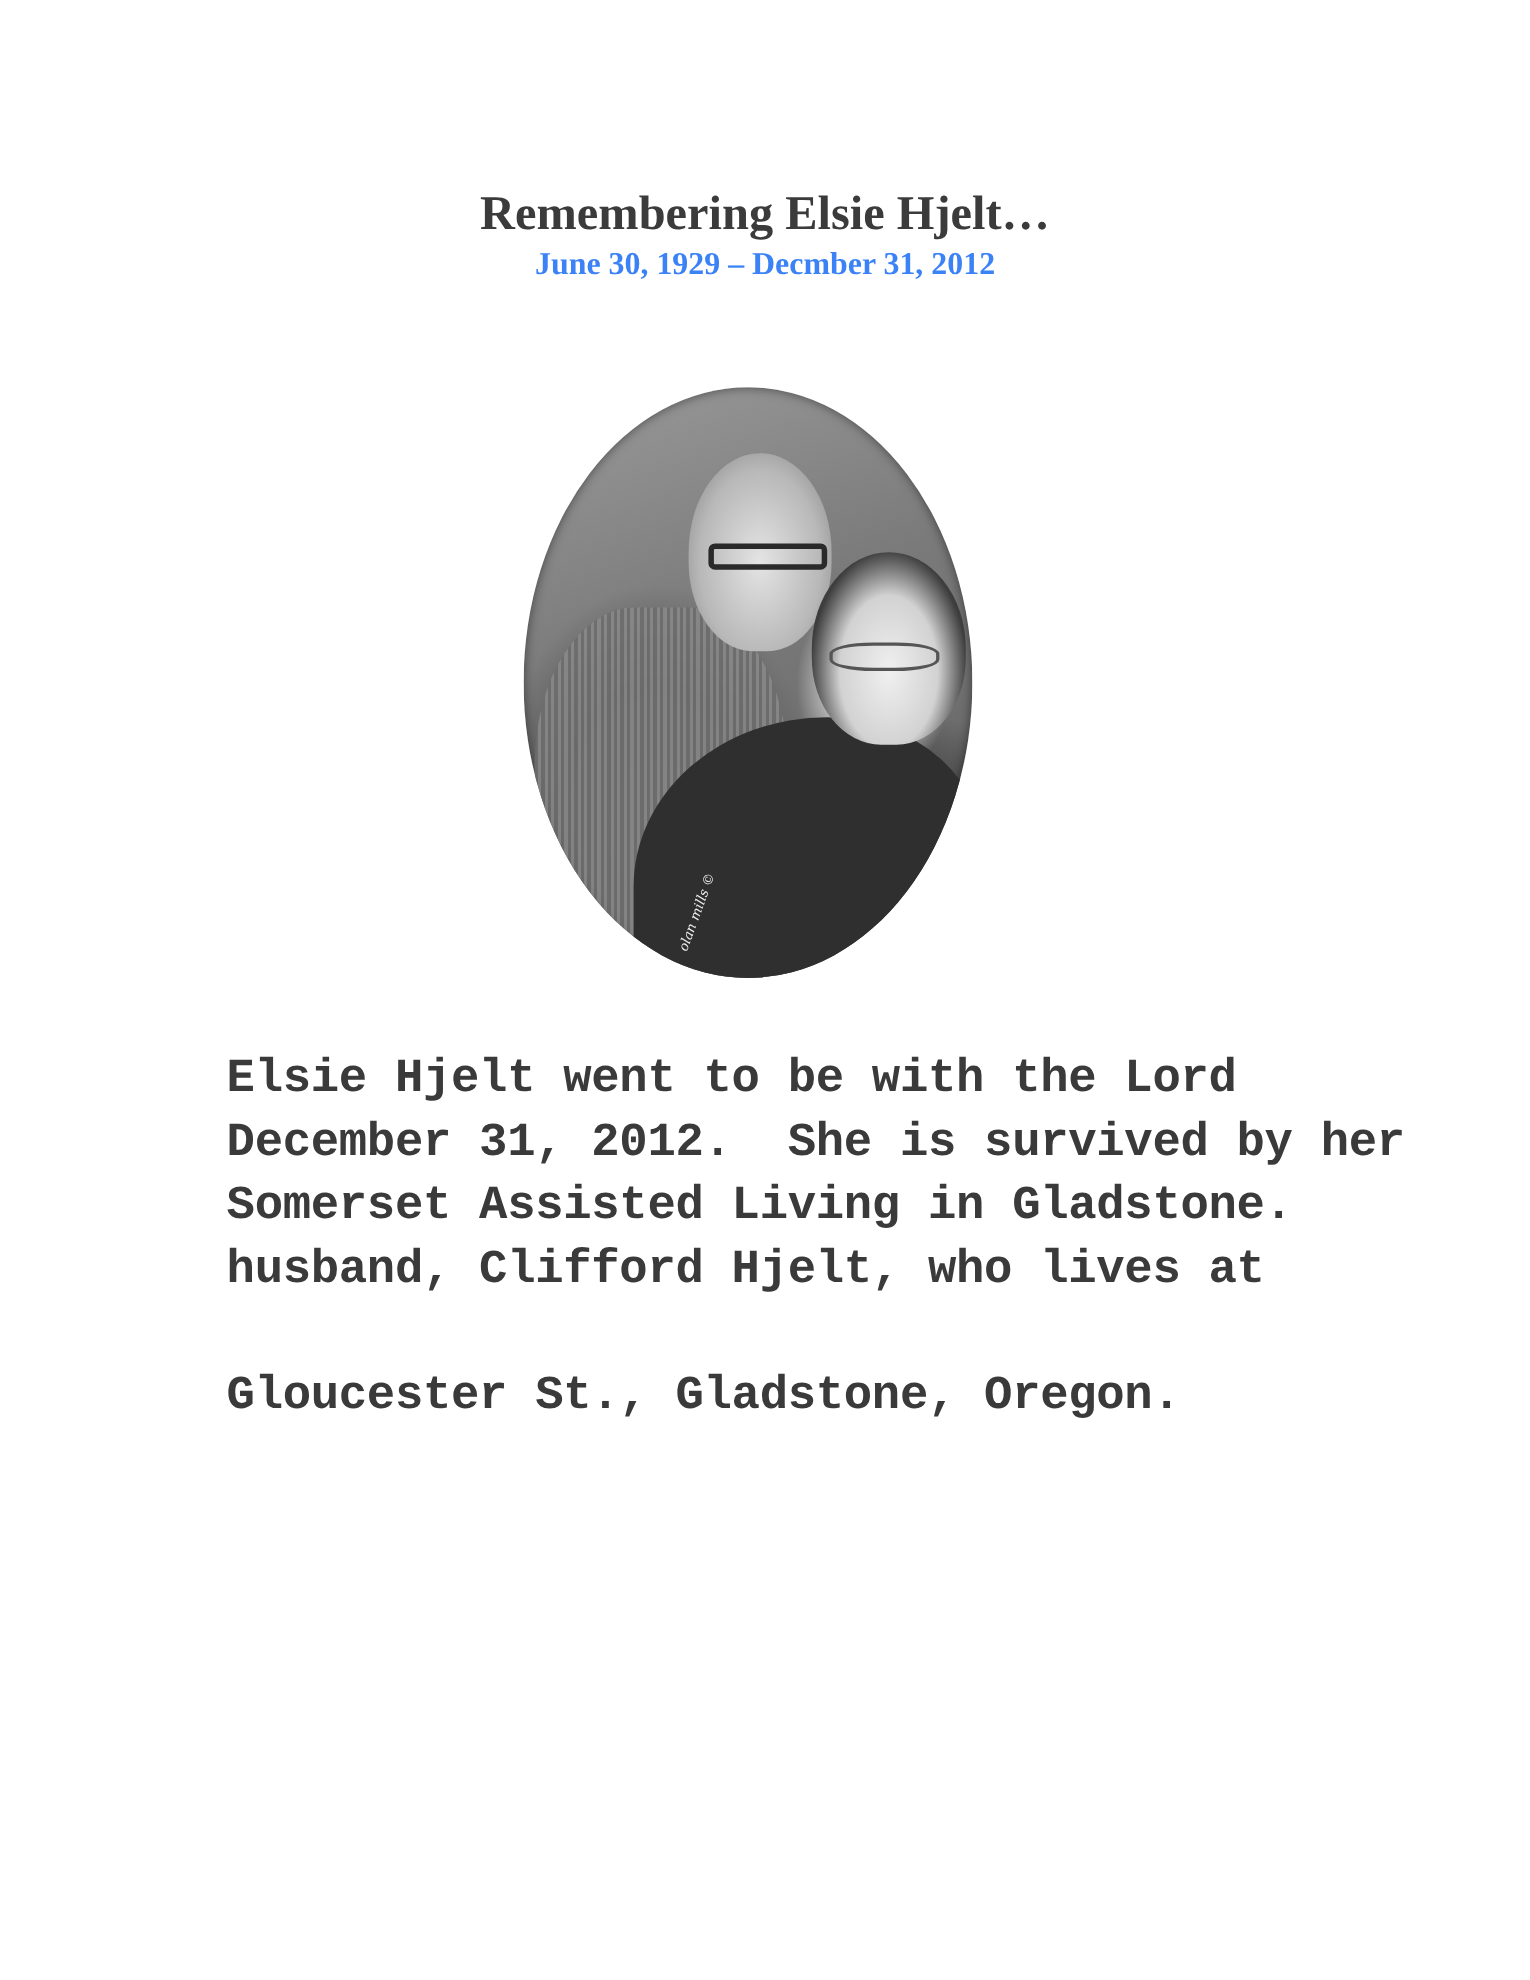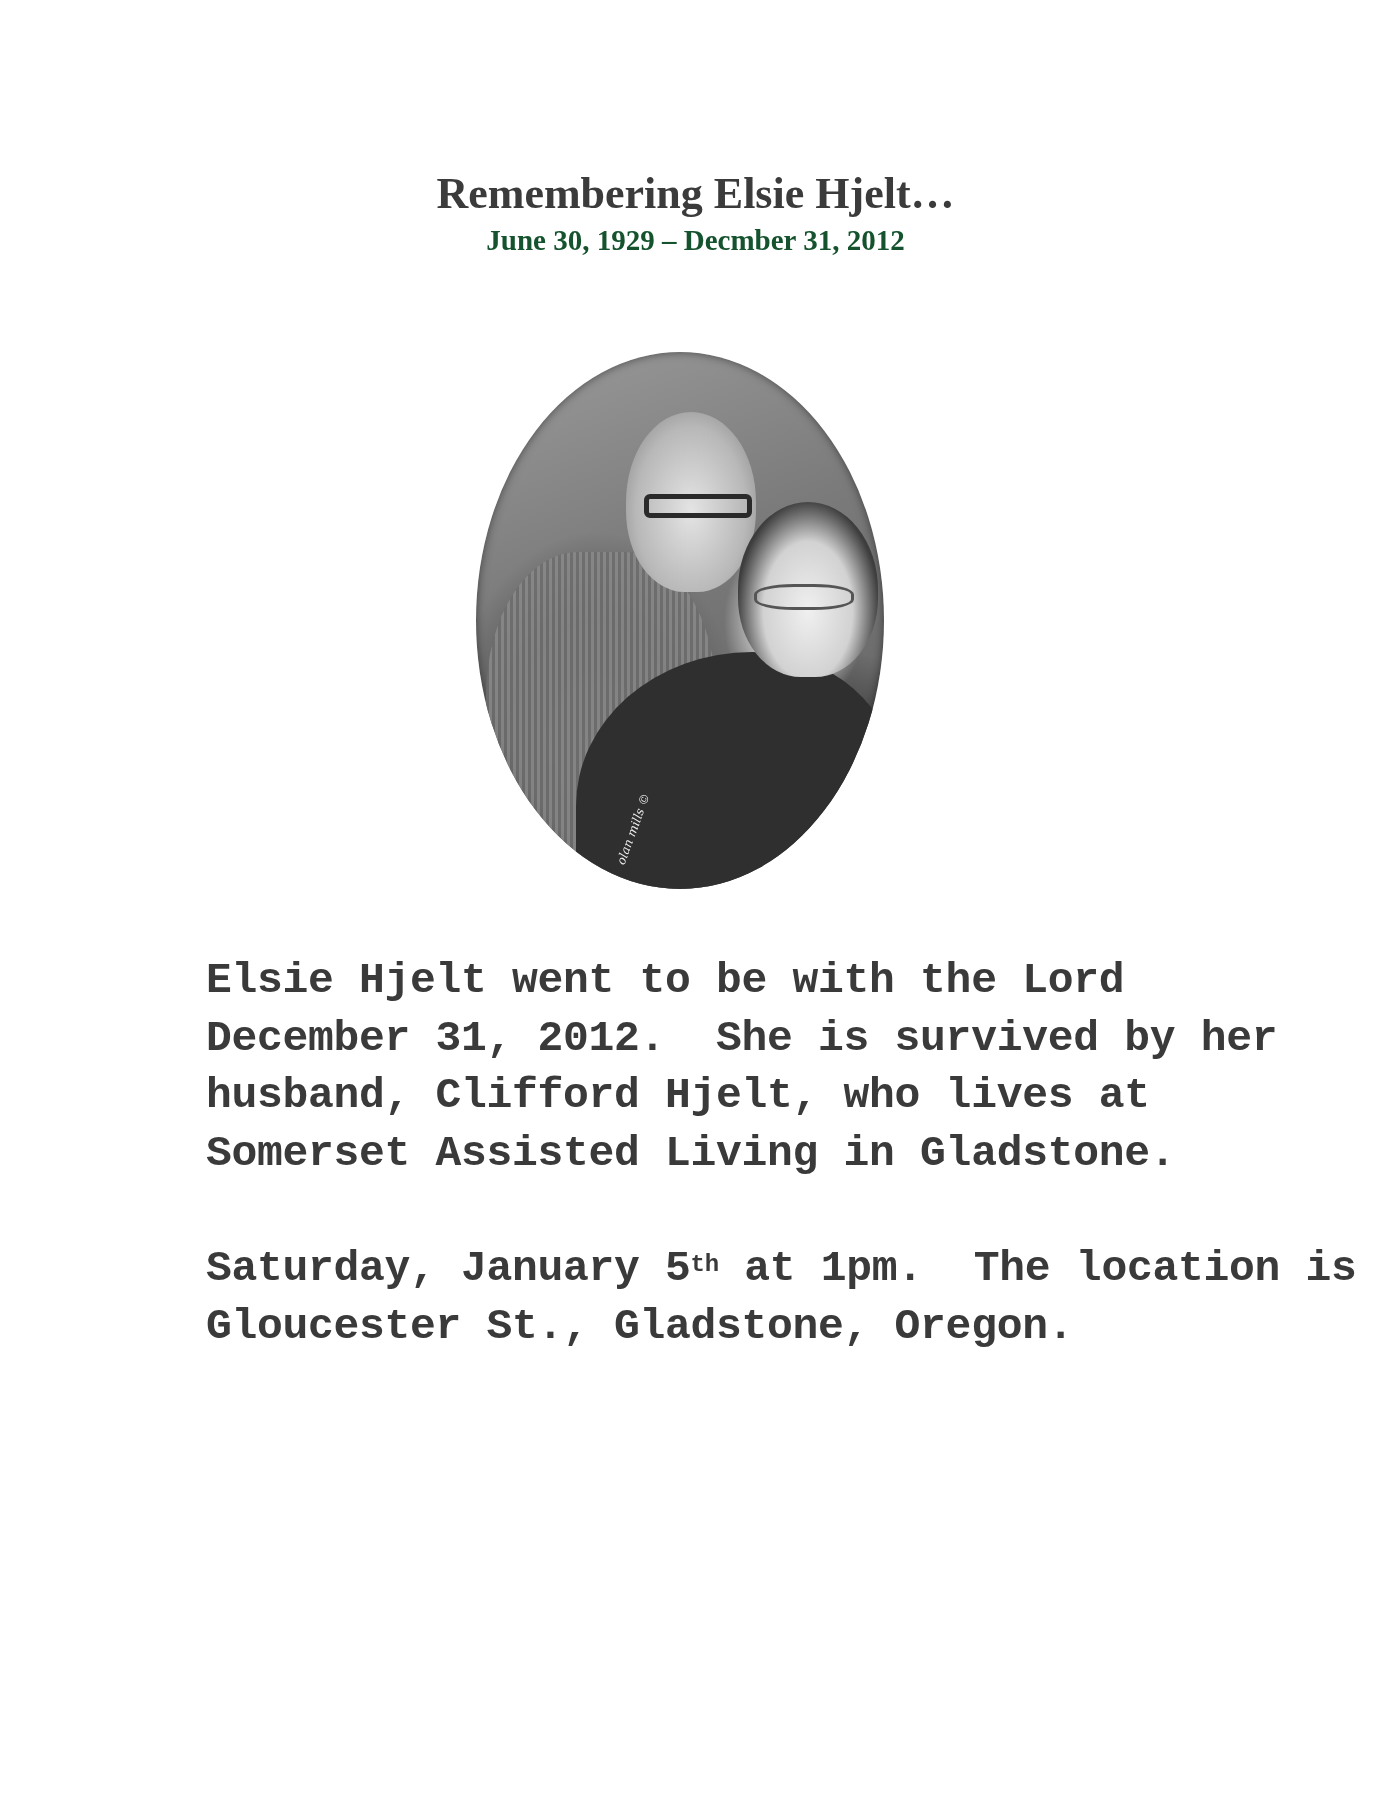--- a/index.html
+++ b/index.html
@@ -6,21 +6,21 @@
   body {
     width: 1391px; height: 1800px; background: #ffffff; position: relative; overflow: hidden;
     font-family: "Liberation Serif", "DejaVu Serif", serif; color: #3a3a3a;
   }
   .title {
     position: absolute; left: 0; width: 1391px; top: 168px; text-align: center;
     font-weight: bold; font-size: 44px; letter-spacing: 0px; color: #3b3b3b;
   }
   .dates {
     position: absolute; left: 0; width: 1391px; top: 224px; text-align: center;
-    font-weight: bold; font-size: 29px; color: #14532d;
+    font-weight: bold; font-size: 29px; color: #3b82f6;
   }
   .photo {
     position: absolute; left: 476px; top: 352px; width: 408px; height: 537px;
     border-radius: 50%; overflow: hidden;
     background:
       radial-gradient(ellipse 60px 75px at 212px 165px, #d8d8d8 0%, #bdbdbd 50%, rgba(0,0,0,0) 100%),
       radial-gradient(ellipse 70px 90px at 318px 270px, #e2e2e2 0%, #c6c6c6 55%, rgba(0,0,0,0) 100%),
       radial-gradient(ellipse 200px 180px at 320px 470px, #3a3a3a 0%, #444 60%, rgba(0,0,0,0) 100%),
       radial-gradient(ellipse 150px 220px at 120px 400px, #6a6a6a 0%, #5a5a5a 60%, rgba(0,0,0,0) 100%),
       linear-gradient(160deg, #9a9a9a 0%, #7a7a7a 40%, #5c5c5c 100%);
@@ -79,21 +79,20 @@
     <div class="glasses-man"></div>
     <div class="body-woman"></div>
     <div class="head-woman"></div>
     <div class="glasses-woman"></div>
     <div class="signature">olan mills ©</div>
   </div>
 
   <div class="para para1">
     <span class="line">Elsie Hjelt went to be with the Lord</span>
     <span class="line">December 31, 2012.  She is survived by her</span>
+    <span class="line">Somerset Assisted Living in Gladstone.</span>
     <span class="line">husband, Clifford Hjelt, who lives at</span>
-    <span class="line">Somerset Assisted Living in Gladstone.</span>
   </div>
 
   <div class="para para2">
-    <span class="line"><span>Saturday, January 5</span><sup>th</sup><span> at 1pm.  The location is</span></span>
     <span class="line">Gloucester St., Gladstone, Oregon.</span>
   </div>
 </div>
 
 </body></html>

